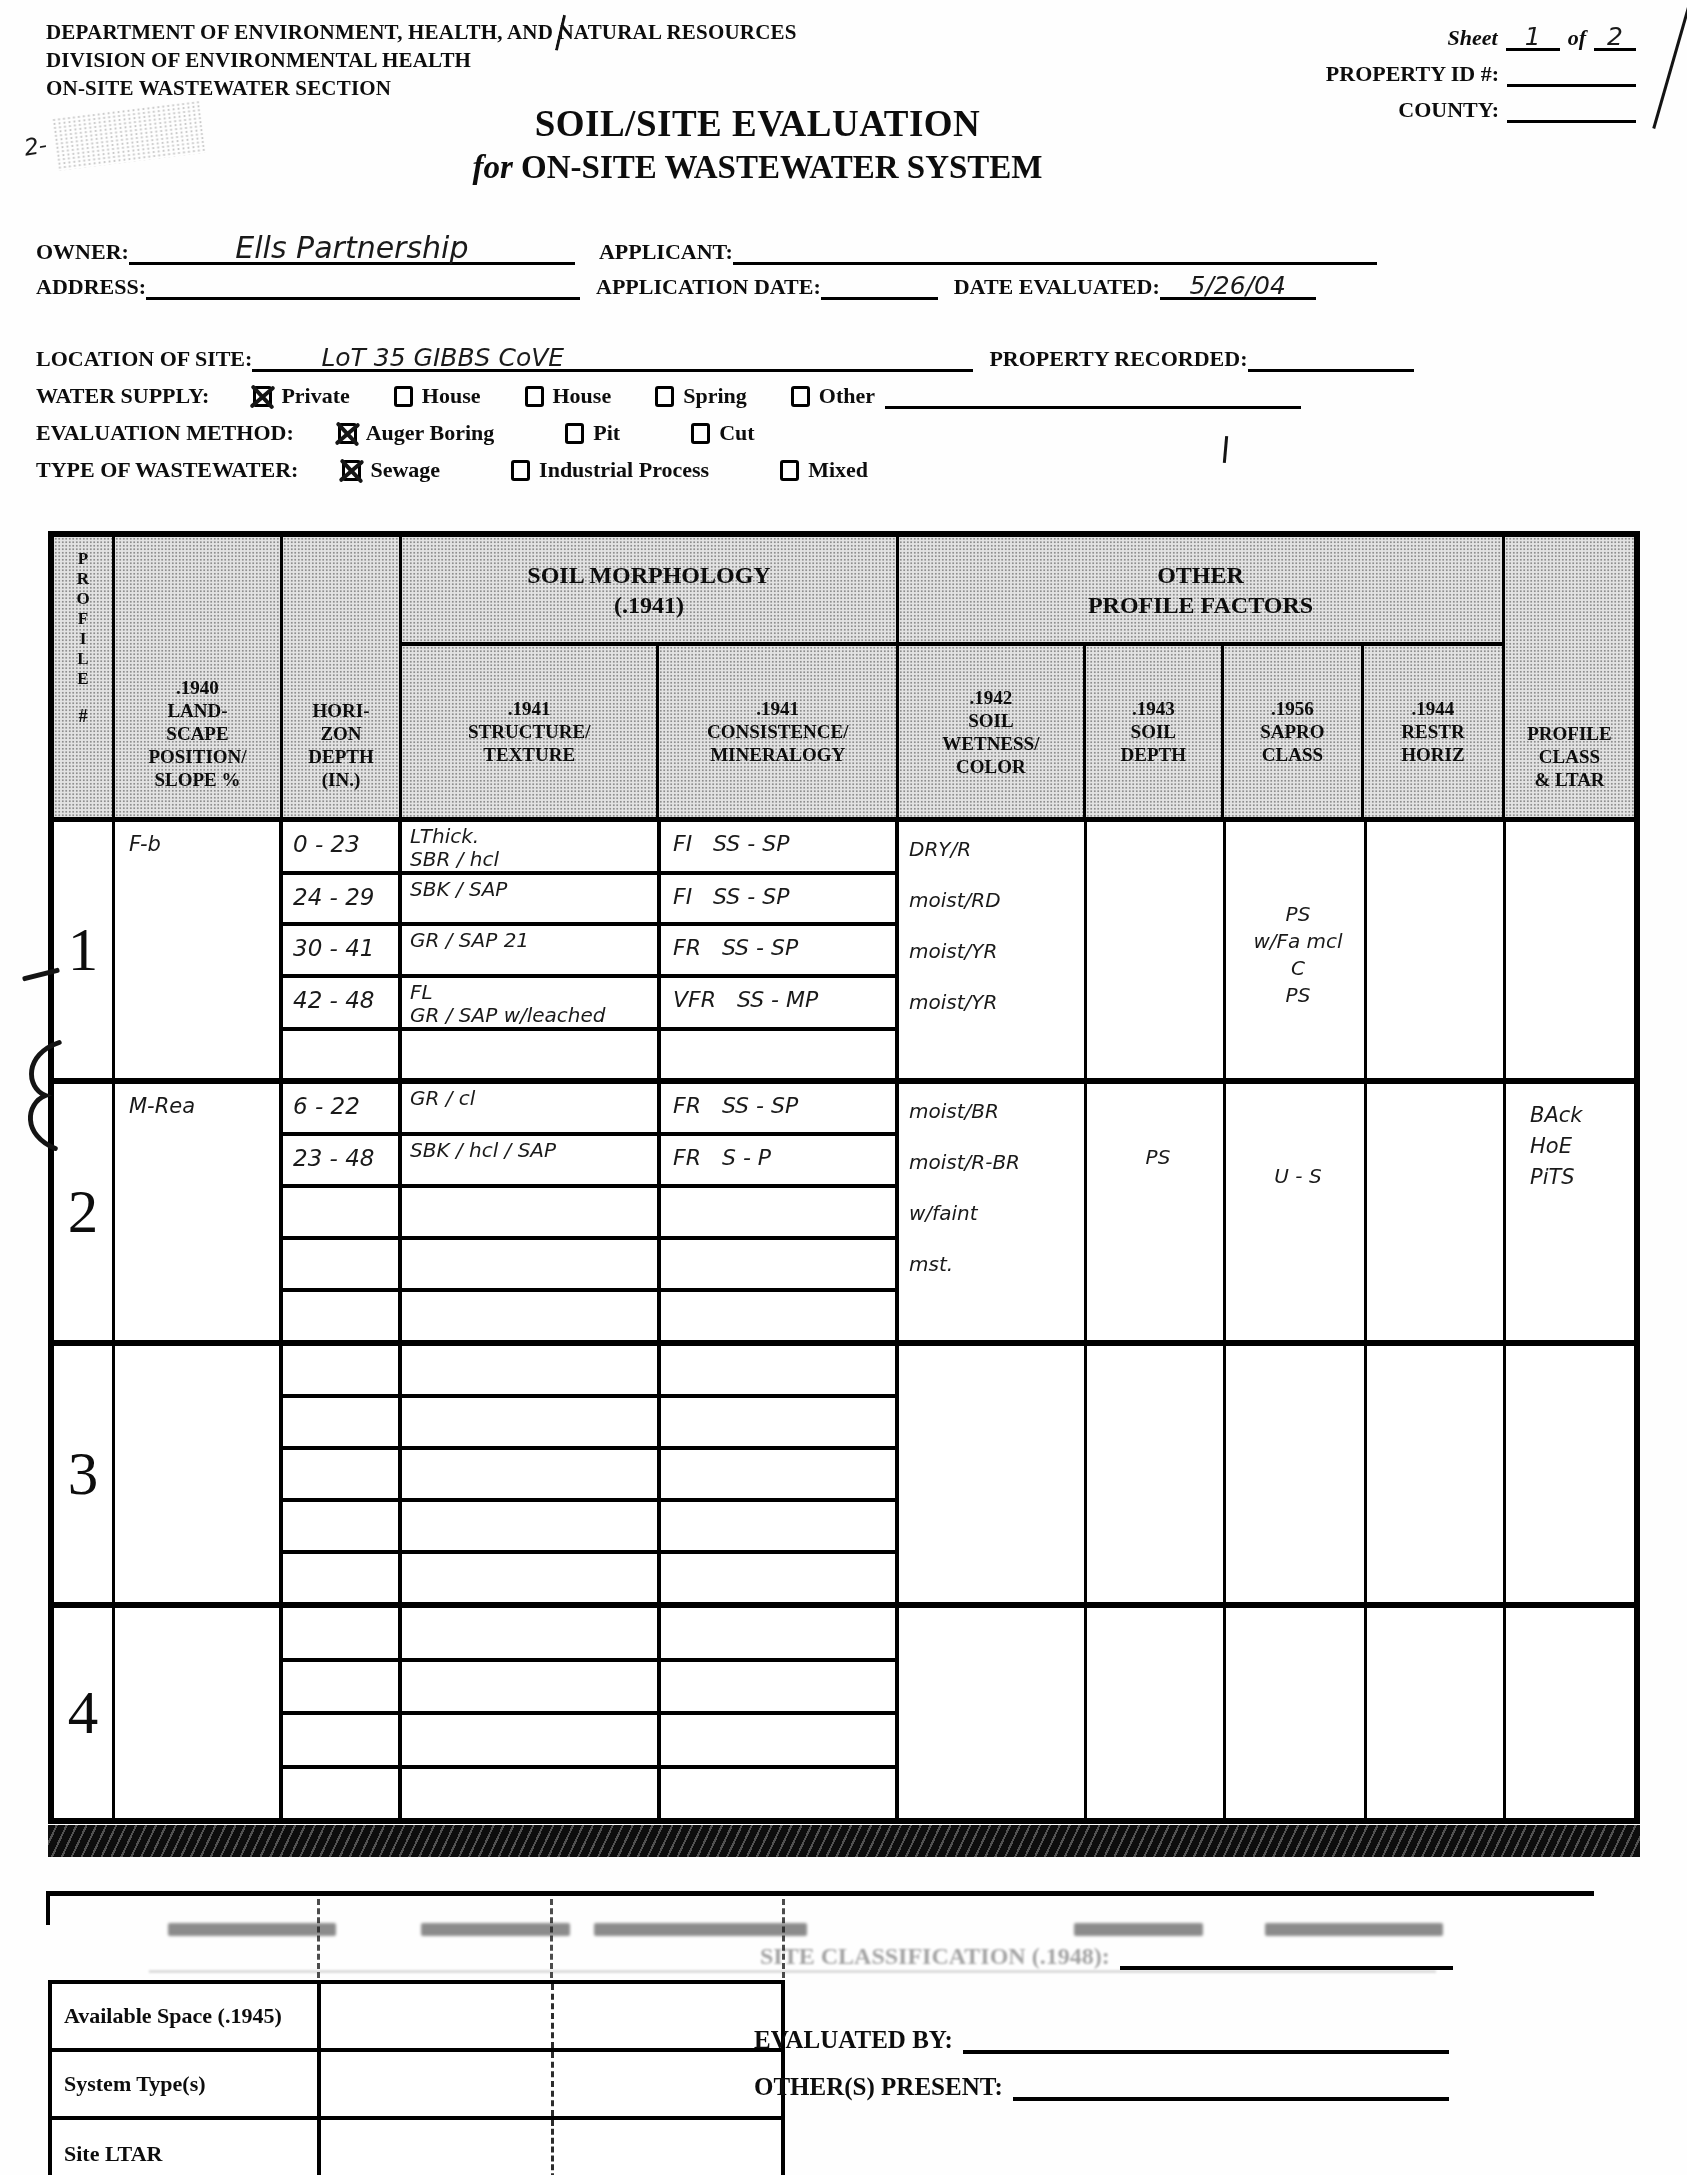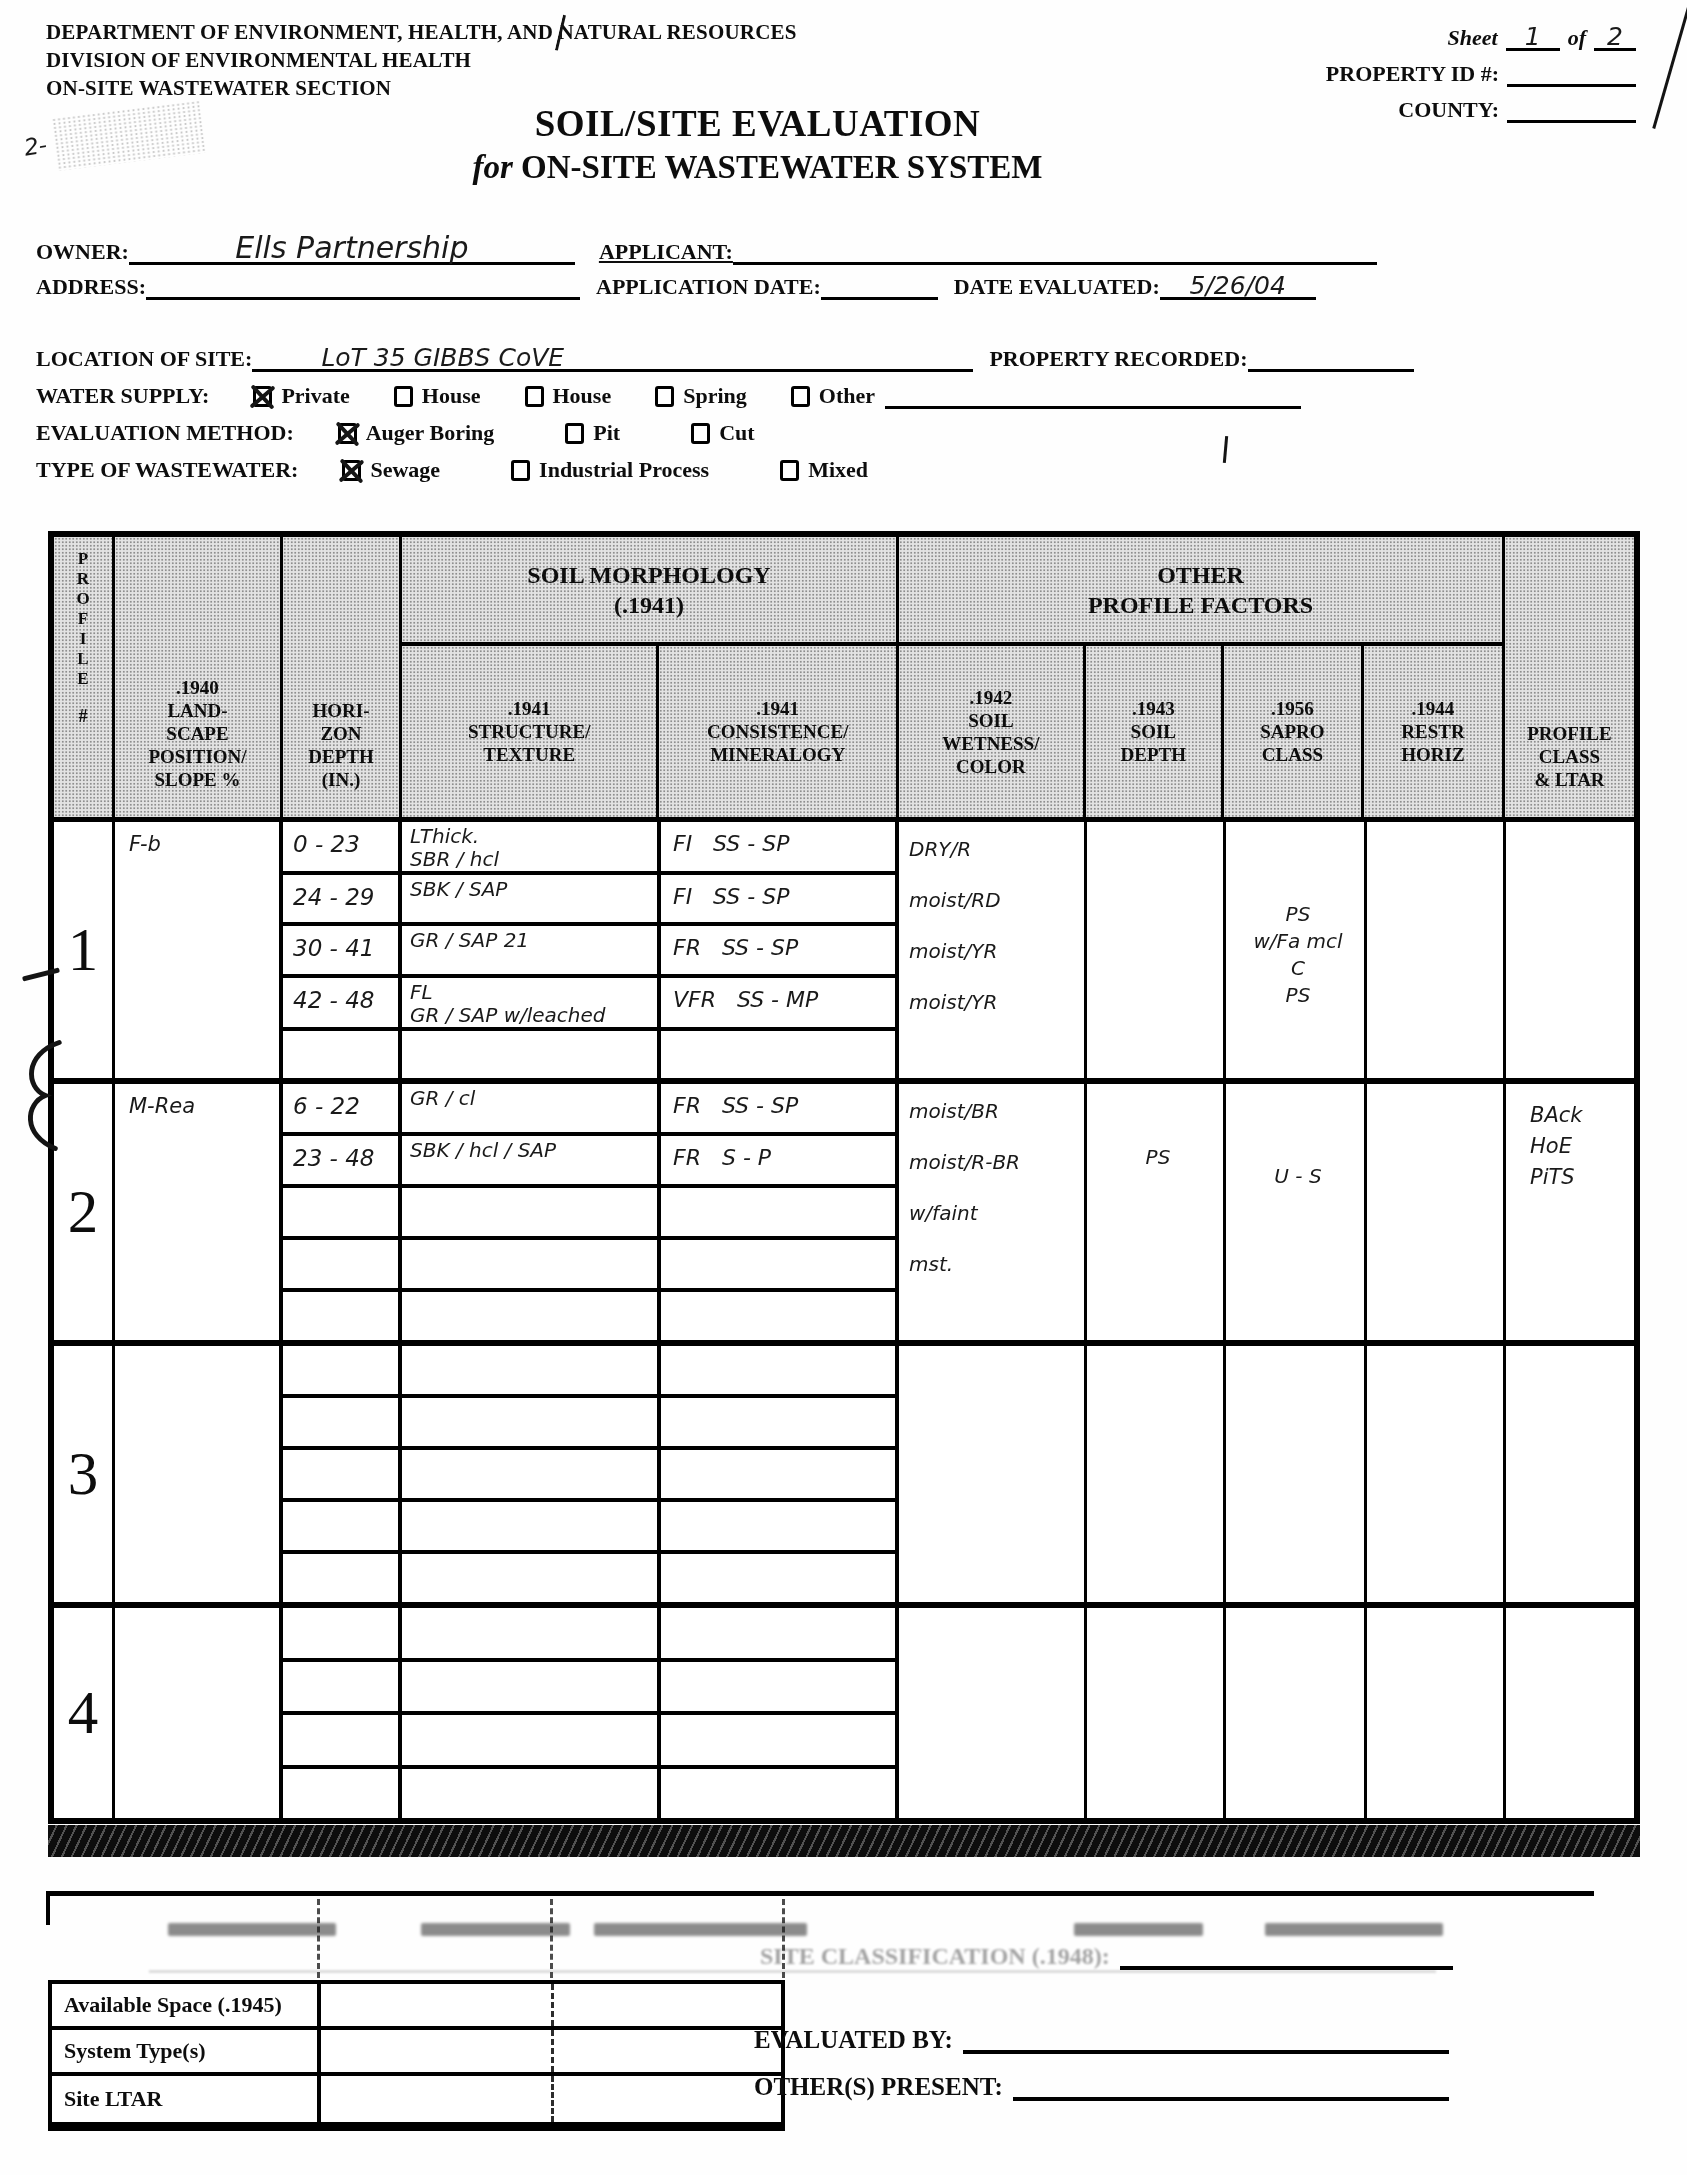--- a/index.html
+++ b/index.html
@@ -15,21 +15,21 @@
   .sheetblk{position:absolute;right:51px;top:22px;text-align:right;}
   .srow{display:flex;justify-content:flex-end;align-items:flex-end;margin-bottom:7px;gap:8px;}
   .uline{display:inline-block;border-bottom:3px solid #000;height:26px;position:relative;vertical-align:baseline;}
   .slotval{position:absolute;left:0;right:0;bottom:-3px;text-align:center;font-size:25px;}
 
   .title1{position:absolute;top:102px;left:0;width:1515px;text-align:center;font-size:37px;font-weight:bold;letter-spacing:0.5px;}
   .title2{position:absolute;top:149px;left:0;width:1515px;text-align:center;font-size:33px;font-weight:bold;}
 
   
   .frow{position:absolute;left:36px;display:flex;align-items:flex-end;white-space:nowrap;}
-  .gap12{margin-left:12px;} .gap16{margin-left:16px;} .gap24{margin-left:24px;text-decoration:underline;}
+  .gap12{margin-left:12px;} .gap16{margin-left:16px;} .gap24{margin-left:24px;}
   .opt{display:inline-flex;align-items:flex-end;margin-left:44px;}
   .opt.wide{margin-left:71px;}
   .cb{width:19px;height:21px;border:3px solid #000;border-radius:3px;display:inline-block;position:relative;
       margin-right:9px;margin-bottom:2px;box-sizing:border-box;background:#fff;}
   .cb i{display:none;}
   .cb.checked i{display:block;position:absolute;width:31px;height:4px;background:#161616;left:-9px;top:6px;border-radius:2px;}
   .cb.checked .x1{transform:rotate(47deg);} .cb.checked .x2{transform:rotate(-41deg);}
   .olabel{font-weight:bold;font-size:22px;}
 
   
@@ -73,21 +73,21 @@
   .hatch{position:absolute;left:48px;top:1825px;width:1592px;height:32px;
          background:repeating-linear-gradient(115deg,#0d0d0d 0 7px,#525252 7px 9px);}
 
   
   .btop{position:absolute;left:46px;top:1891px;width:1548px;height:5px;background:#000;}
   .bstub{position:absolute;left:46px;top:1891px;width:4px;height:34px;background:#000;}
   .vtick{position:absolute;top:1899px;height:79px;width:0;border-left:3px dashed rgba(0,0,0,.7);}
   .smud{position:absolute;height:13px;background:#1b1b1b;opacity:.5;filter:blur(1.6px);border-radius:2px;}
   .speckline{position:absolute;left:149px;top:1970px;width:1287px;height:3px;background:#444;opacity:.18;filter:blur(1px);}
   .mini{position:absolute;left:48px;top:1980px;width:737px;border:4px solid #000;border-bottom:9px solid #000;box-sizing:border-box;background:#fff;}
-  .mrow{display:flex;height:46px;border-bottom:4px solid #000;box-sizing:border-box;}
+  .mrow{display:flex;height:68px;border-bottom:4px solid #000;box-sizing:border-box;}
   .mrow:last-child{border-bottom:none;}
   .mlabel{width:269px;border-right:4px solid #000;box-sizing:border-box;display:flex;align-items:center;
           padding-left:12px;font-size:22px;font-weight:bold;}
   .mcell{width:230px;box-sizing:border-box;}
   .mcell.dash{border-left:3px dashed #2c2c2c;}
   .flexline{position:absolute;display:flex;align-items:flex-end;}
   .faded{opacity:.38;filter:blur(1.1px);}
   .growline{flex:1;border-bottom:4px solid #000;height:30px;margin-left:10px;}
 
   

